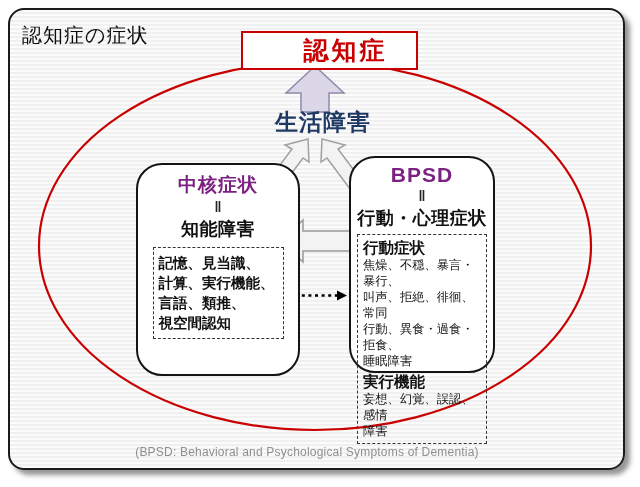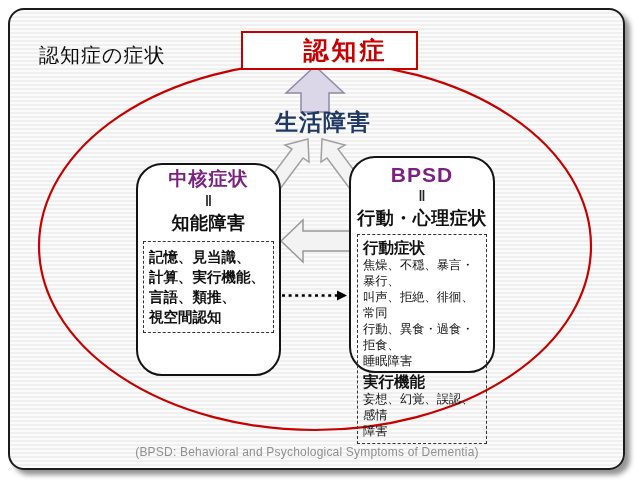--- a/index.html
+++ b/index.html
@@ -9,38 +9,38 @@
   }
   .slide{
     position:absolute;left:8px;top:8px;width:613px;height:458px;
     border:2.5px solid #1b1b1b;border-radius:16px;
     background:repeating-linear-gradient(to bottom,#fbfbfb 0px,#fbfbfb 2px,#f0f0f0 2px,#f0f0f0 4px);
     box-shadow:5px 5px 5px rgba(60,60,60,.55);
     z-index:0;
   }
   .shape-layer{position:absolute;left:0;top:0;width:640px;height:487px;z-index:1;}
   .page-title{
-    position:absolute;left:39px;top:22px;font-size:20px;font-weight:500;
-    color:#0a0a0a;z-index:2;letter-spacing:1px;margin-top:20px;
+    position:absolute;left:22px;top:22px;font-size:20px;font-weight:500;
+    color:#0a0a0a;z-index:2;letter-spacing:1px;
   }
   .dementia-box{
     position:absolute;left:241px;top:31px;width:141px;height:35px;
     background:#ffffff;border:2.5px solid #c90000;z-index:3;
     display:flex;align-items:center;justify-content:center;padding-left:32px;
   }
   .dementia-box span{font-size:25px;font-weight:bold;color:#c90000;letter-spacing:3px;}
   .life-label{
     position:absolute;left:253px;top:107px;width:140px;text-align:center;
     font-size:23px;font-weight:bold;color:#1f3864;letter-spacing:1px;z-index:2;
   }
   .sym-box{
     position:absolute;background:#ffffff;border:2.6px solid #141414;border-radius:26px;
     z-index:2;box-sizing:border-box;text-align:center;
   }
-  .core-box{left:136px;top:163px;width:145px;height:213px;padding-top:1px;}
+  .core-box{left:136px;top:163px;width:164px;height:213px;padding-top:7px;}
   .bpsd-box{left:349px;top:156px;width:146px;height:217px;padding-top:5px;}
   .box-title{font-size:19px;font-weight:bold;color:#7b2182;letter-spacing:1px;}
   .bpsd-box .box-title{font-size:21px;}
   .equals{font-size:14px;font-weight:bold;color:#222;line-height:1.05;margin-top:2px;}
   .box-subtitle{font-size:18px;font-weight:bold;color:#111;margin-top:2px;letter-spacing:.5px;}
   .dashed-box{
     margin:6px auto 0;border:1.6px dashed #333;text-align:left;box-sizing:border-box;
   }
   .core-box .dashed-box{width:131px;padding:5px 5px;font-size:14.5px;font-weight:bold;
     line-height:20px;white-space:pre-line;color:#111;}

